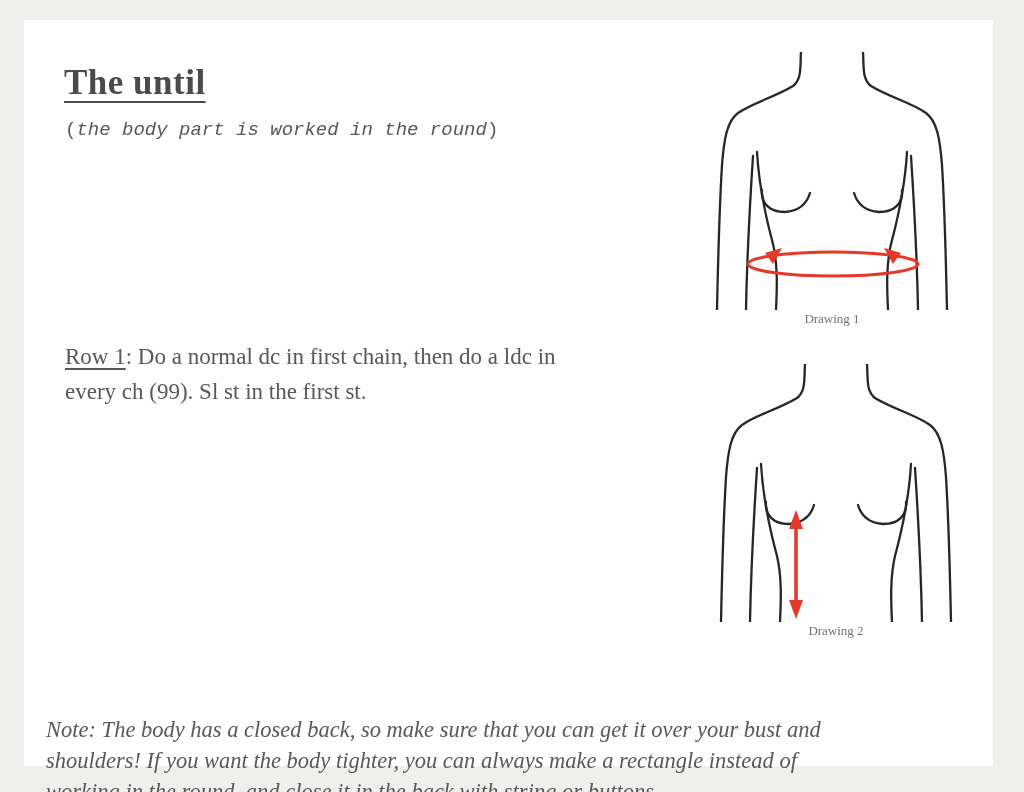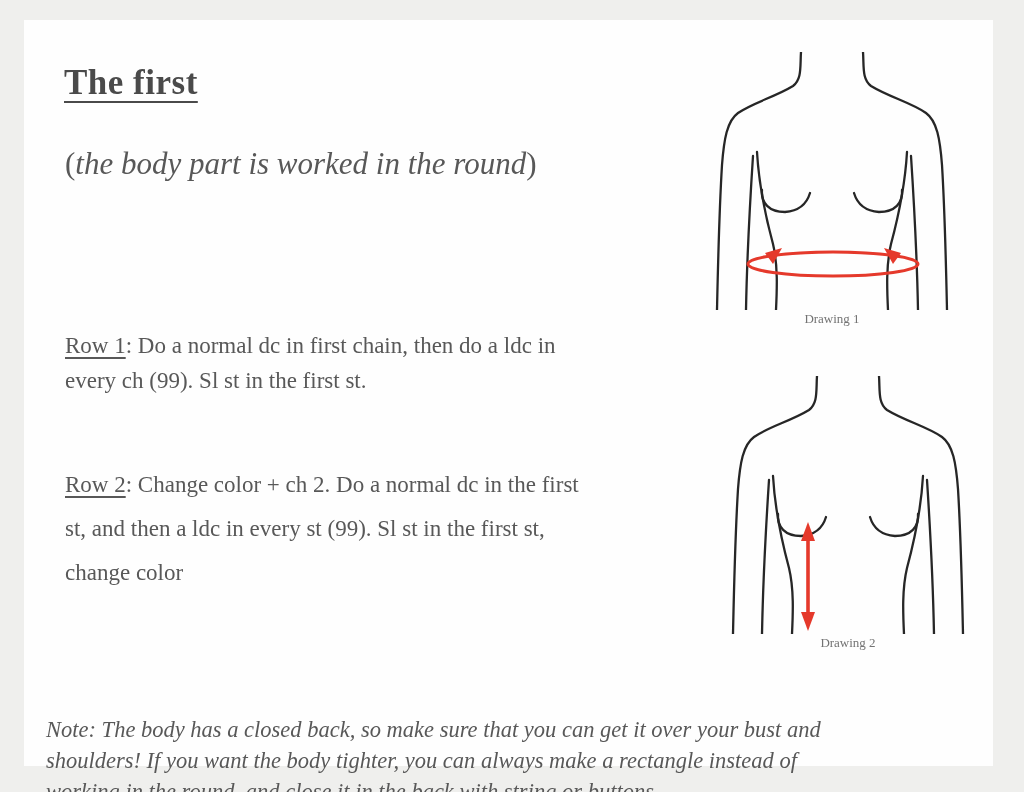--- a/index.html
+++ b/index.html
@@ -10,55 +10,52 @@
   }
   .card{
     position:absolute;left:24px;top:20px;width:969px;height:746px;
     background:#fefefe;
   }
   .txt{position:absolute;color:#585858;white-space:pre-line;}
   .title{
     left:40px;top:20px;font-size:35px;color:#4a4a4a;letter-spacing:.5px;
     text-decoration:underline;text-underline-offset:7px;text-decoration-thickness:2px;
   }
-  .intro{left:41px;top:95px;font-size:31px;}
+  .intro{left:41px;top:80px;font-size:19px;font-family:Liberation Mono, monospace;}
   .intro .it{font-style:italic;}
   .para{left:41px;font-size:23px;line-height:35px;width:652px;}
   .para-first{top:141px;}
-  .para-row1{top:299px;margin-top:9px;}
+  .para-row1{top:310px;margin-top:9px;}
   .para-row2{top:420px;line-height:44px;}
   .para-repeat{top:552px;line-height:45px;}
   .note{left:22px;top:658px;font-size:22.5px;line-height:31px;font-style:italic;width:940px;margin-top:36px;}
   .u{text-decoration:underline;text-underline-offset:3.5px;text-decoration-thickness:1.5px;}
   .fig{position:absolute;left:682px;width:252px;text-align:center;}
   .fig1{top:32px;}
   .fig2{top:340px;}
   .fig svg{display:block;}
   .fig figcaption{font-size:13px;color:#737373;margin-top:1px;font-style:normal;}
   .outline{fill:none;stroke:#262626;stroke-width:2.3;stroke-linecap:round;}
   .red-stroke{fill:none;stroke:#e5392b;stroke-width:3;stroke-linecap:round;}
   .red-fill{fill:#e5392b;stroke:none;}
   .red-shaft{fill:none;stroke:#e5392b;stroke-width:3.6;}
 </style>
 </head>
 <body>
 
 <div class="card">
 
-  <h1 class="txt title">The first</h1>
+  <h1 class="txt title">The until</h1>
 
   <p class="txt intro"><span>(</span><span class="it">the body part is worked in the round</span><span>)</span></p>
 
 
   <p class="txt para para-row1"><span class="u">Row 1</span><span>: Do a normal dc in first chain, then do a ldc in
 every ch (99). Sl st in the first st.</span></p>
 
-  <p class="txt para para-row2"><span class="u">Row 2</span><span>: Change color + ch 2. Do a normal dc in the first
-st, and then a ldc in every st (99). Sl st in the first st,
-change color</span></p>
 
 
   <p class="txt note">Note: The body has a closed back, so make sure that you can get it over your bust and
 shoulders! If you want the body tighter, you can always make a rectangle instead of
 working in the round, and close it in the back with string or buttons.</p>
 
   <figure class="fig fig1" style="margin:0">
     <svg width="252" height="258" viewBox="0 0 250 258">
       <g>
         <path class="outline" d="M 94,0 C 93,15 95,27 86,34 C 68,45 45,51 31,61 C 20,69 17,87 15,113 C 12,162 11,212 10,258"></path>
@@ -72,21 +69,21 @@
       </g>
       <g>
         <ellipse class="red-stroke" cx="126" cy="212" rx="85" ry="12"></ellipse>
         <path class="red-fill" d="M 75,196 L 58,201 L 66,212 Z"></path>
         <path class="red-fill" d="M 177,196 L 194,201 L 186,212 Z"></path>
       </g>
     </svg>
     <figcaption>Drawing 1</figcaption>
   </figure>
 
-  <figure class="fig fig2" style="margin:16px">
+  <figure class="fig fig2" style="margin:4px">
     <svg width="252" height="258" viewBox="0 0 250 258">
       <g>
         <path class="outline" d="M 94,0 C 93,15 95,27 86,34 C 68,45 45,51 31,61 C 20,69 17,87 15,113 C 12,162 11,212 10,258"></path>
         <path class="outline" d="M 156,0 C 157,15 155,27 164,34 C 182,45 205,51 219,61 C 230,69 233,87 235,113 C 238,162 239,212 240,258"></path>
         <path class="outline" d="M 46,104 C 43,150 40,205 39,258"></path>
         <path class="outline" d="M 50,100 C 52,135 59,166 66,192 C 71,213 70,237 69,258"></path>
         <path class="outline" d="M 204,104 C 207,150 210,205 211,258"></path>
         <path class="outline" d="M 200,100 C 198,135 191,166 184,192 C 179,213 180,237 181,258"></path>
         <path class="outline" d="M 55,138 C 54,151 62,160 78,160 C 92,159 100,151 103,141"></path>
         <path class="outline" d="M 195,138 C 196,151 188,160 172,160 C 158,159 150,151 147,141"></path>

